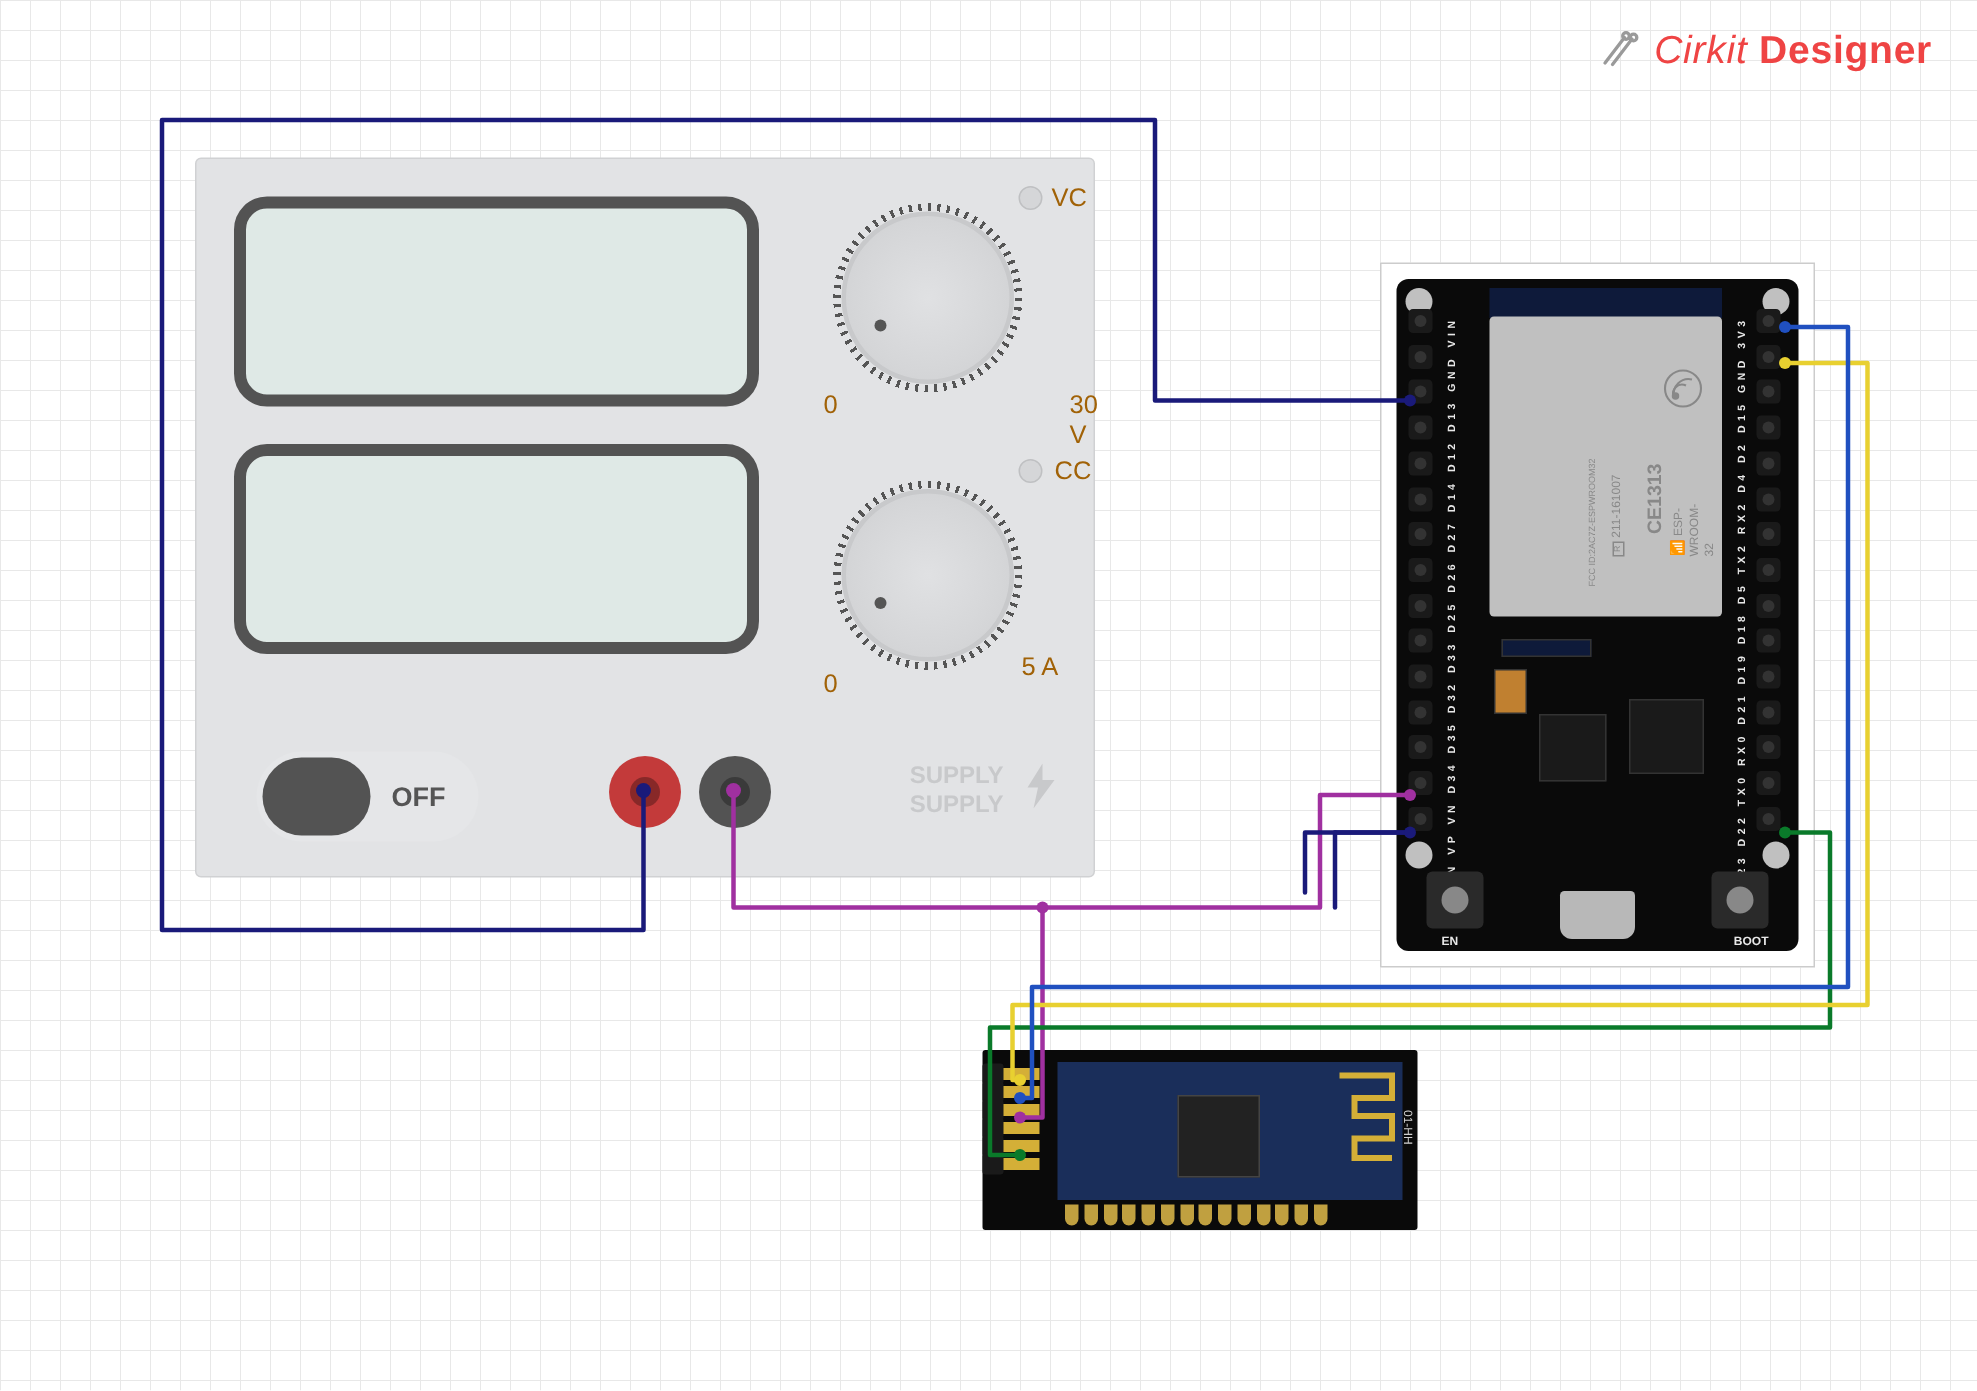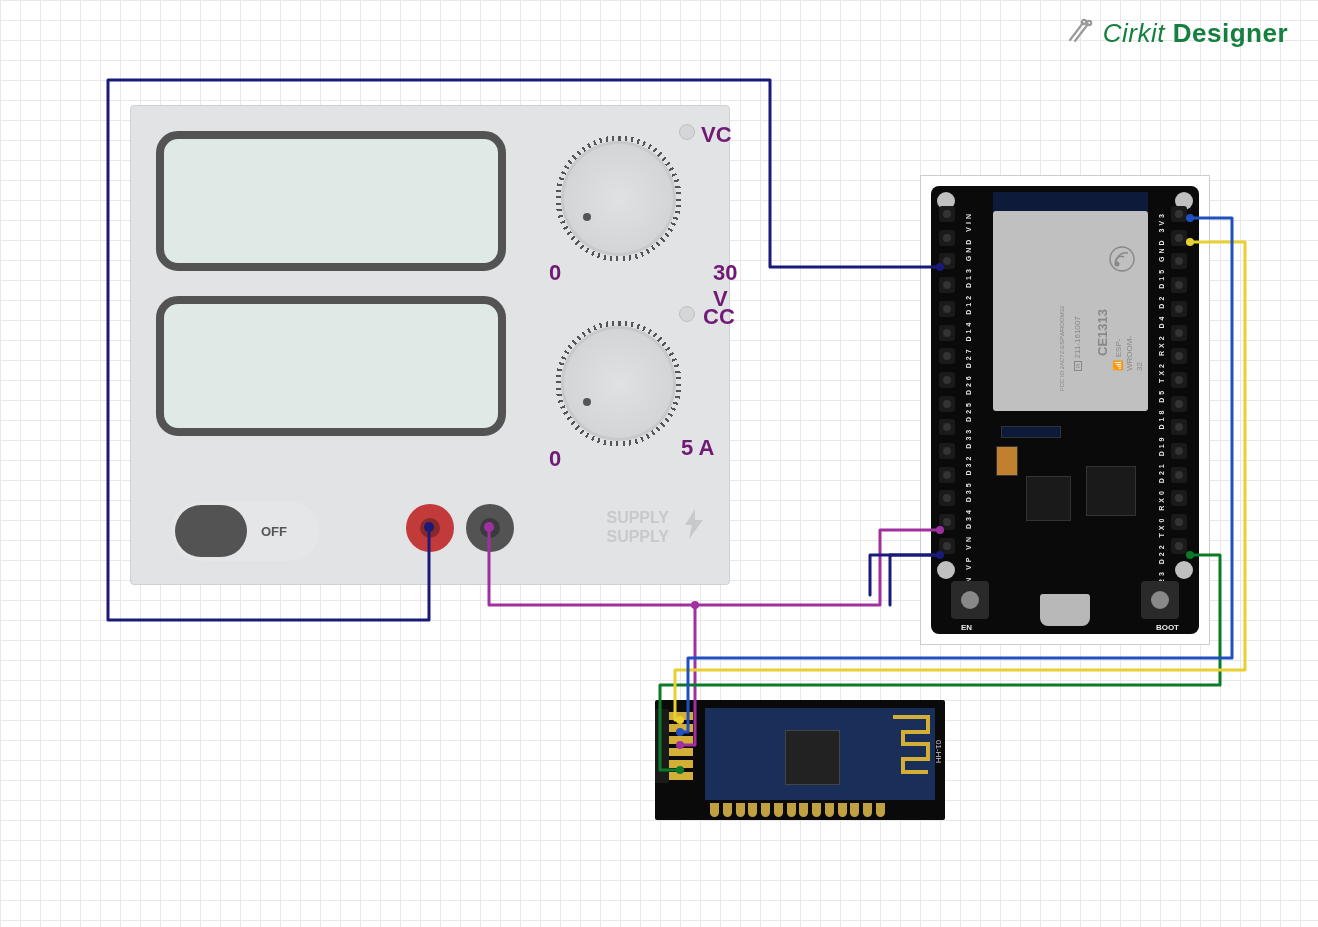--- a/index.html
+++ b/index.html
@@ -17,23 +17,23 @@
   background-image:
     linear-gradient(to right, #e8e8e8 1px, transparent 1px),
     linear-gradient(to bottom, #e8e8e8 1px, transparent 1px);
   background-size: 20px 20px;
 }
 .logo {
   position: absolute;
   top: 18px;
   right: 30px;
   display: flex;
-  align-items: flex-start;
+  align-items: center;
   gap: 10px;
-  color: #15803d;
+  color: #ef4444;
 }
 .logo-icon {
   width: 28px;
   height: 28px;
   display: flex;
   align-items: center;
   justify-content: center;
 }
 .logo-text {
   font-size: 26px;
@@ -91,23 +91,23 @@
   background: #555;
   border-radius: 50%;
   left: 22px;
   top: 72px;
 }
 .knob.k1 { left: 430px; top: 35px; }
 .knob.k2 { left: 430px; top: 220px; }
 
 .knob-label {
   position: absolute;
-  font-size: 22px;
-  color: #701a75;
-  font-weight: 700;
+  font-size: 17px;
+  color: #a16207;
+  font-weight: 400;
 }
 .led-ind {
   position: absolute;
   width: 16px;
   height: 16px;
   border-radius: 50%;
   background: #d5d6d8;
   border: 1px solid #bfc0c2;
 }
 
@@ -126,21 +126,21 @@
   width: 72px;
   height: 52px;
   background: #535353;
   border-radius: 26px;
   margin-left: 4px;
 }
 .switch-label {
   margin-left: 14px;
   color: #555;
   font-weight: 700;
-  font-size: 13px;
+  font-size: 18px;
 }
 
 .terminal {
   position: absolute;
   top: 398px;
   width: 48px;
   height: 48px;
   border-radius: 50%;
 }
 .terminal.red { left: 275px; background: #c33a3a; }

